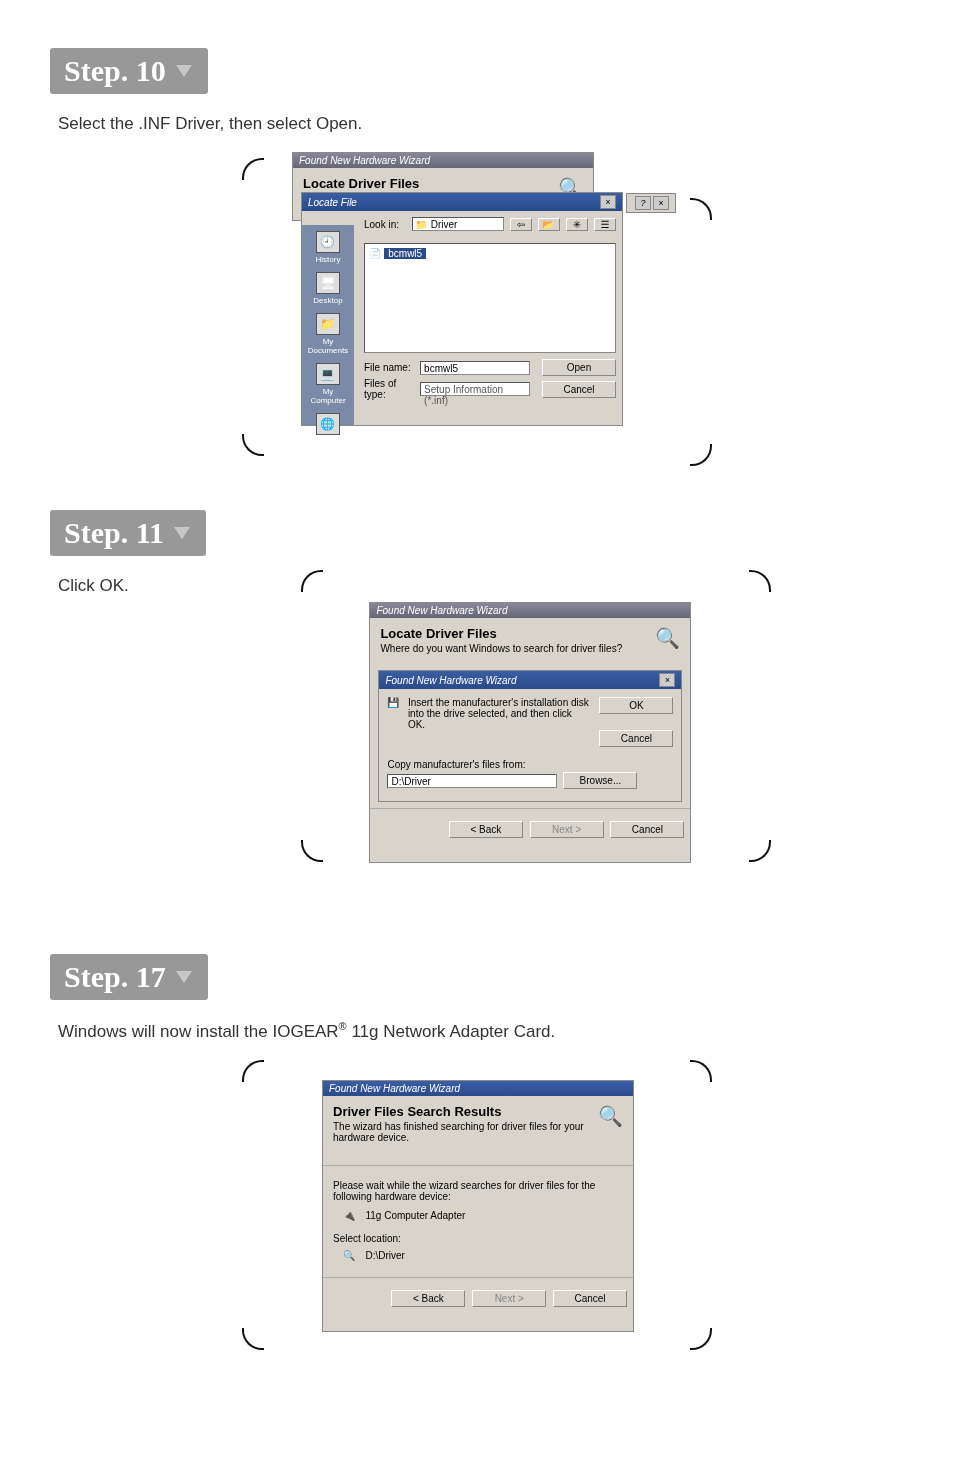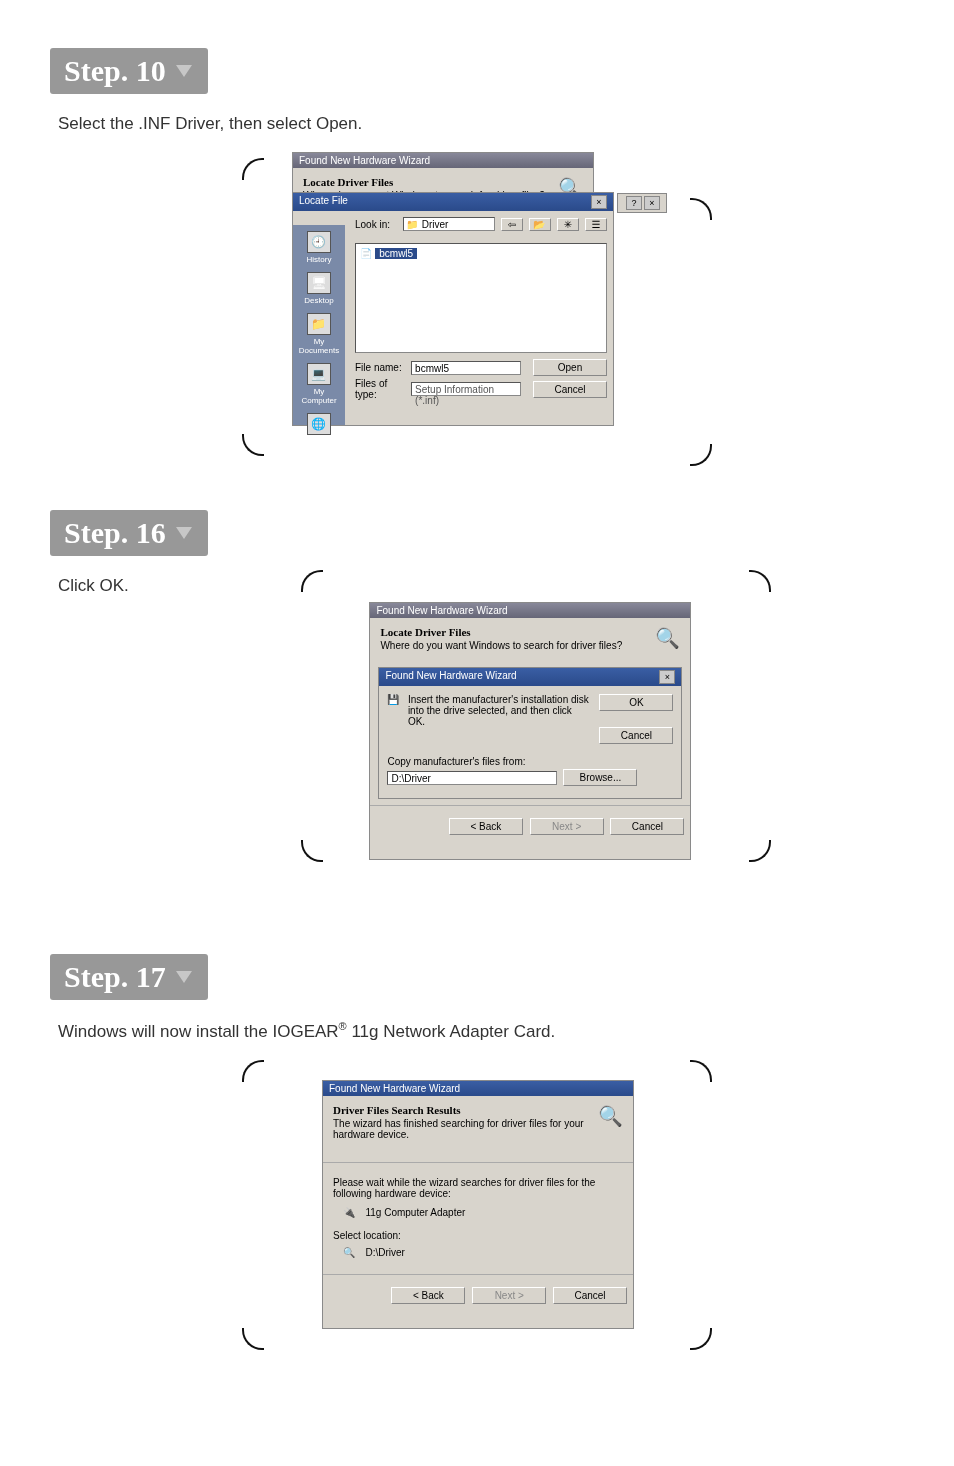--- a/index.html
+++ b/index.html
@@ -56,34 +56,35 @@
     color: #000;
     position: relative;
   }
   .titlebar {
     background: linear-gradient(#3a5ea4,#2a4a8a);
     color: #fff;
     padding: 2px 6px;
     font-size: 10px;
     display: flex;
     justify-content: space-between;
-    align-items: flex-start;
+    align-items: center;
+    font-style: italic;
   }
   .titlebar .xbtn,
   .titlebar .qbtn {
     background: #ccc;
     color:#000;
     font-size:9px;
     width:14px; height:12px;
     display:inline-flex; align-items:center; justify-content:center;
     border:1px solid #888;
     margin-left:2px;
   }
   .dlg-body { padding: 8px 10px; }
-  .dlg-heading { font-weight: bold; font-size: 11px; font-family: Liberation Serif, serif; }
+  .dlg-heading { font-weight: bold; font-size: 13px; }
   .dlg-sub { font-size: 10px; margin: 2px 0 8px 0; }
   .win-btn {
     display:inline-block;
     min-width:56px;
     padding:2px 8px;
     font-size:10px;
     background:#d8d4cc;
     border:1px solid #888;
     border-top-color:#fff;
     border-left-color:#fff;
@@ -102,21 +103,21 @@
   }
   .sep-line {
     border:0; border-top:1px solid #aaa; margin:6px 0;
   }
   .footer-btns { text-align:right; padding:6px 6px 24px 0; }
   .footer-btns .win-btn { margin-left:4px; }
 
   
   .file-open {
     position:absolute;
-    left:30px; top:40px;
+    left:39px; top:40px;
     width:320px;
   }
   .file-open .list-area {
     background:#fff;
     border:1px solid #888;
     border-top-color:#555; border-left-color:#555;
     height:100px;
     margin:12px 0 6px 0;
     padding:4px;
     font-size:10px;
@@ -249,21 +250,21 @@
           <span style="flex:1"></span>
           <span class="win-btn">Cancel</span>
         </div>
       </div>
     </div>
   </div>
 </div>
 
 <div class="section">
   <div class="step-badge">
-    <span>Step. 16</span>
+    <span>Step. 11</span>
     <span class="tri">
       <svg width="20" height="20" viewBox="0 0 20 20">
           <polygon points="2,4 18,4 10,16" fill="#c7c7c7"></polygon>
         </svg>
     </span>
   </div>
   <div style="display:flex; align-items:flex-start;">
     <p class="intro-text" style="margin-right:40px; white-space:nowrap">Click OK.</p>
 
     <div class="figure-wrap" style="height:290px; flex:0 0 430px;">

